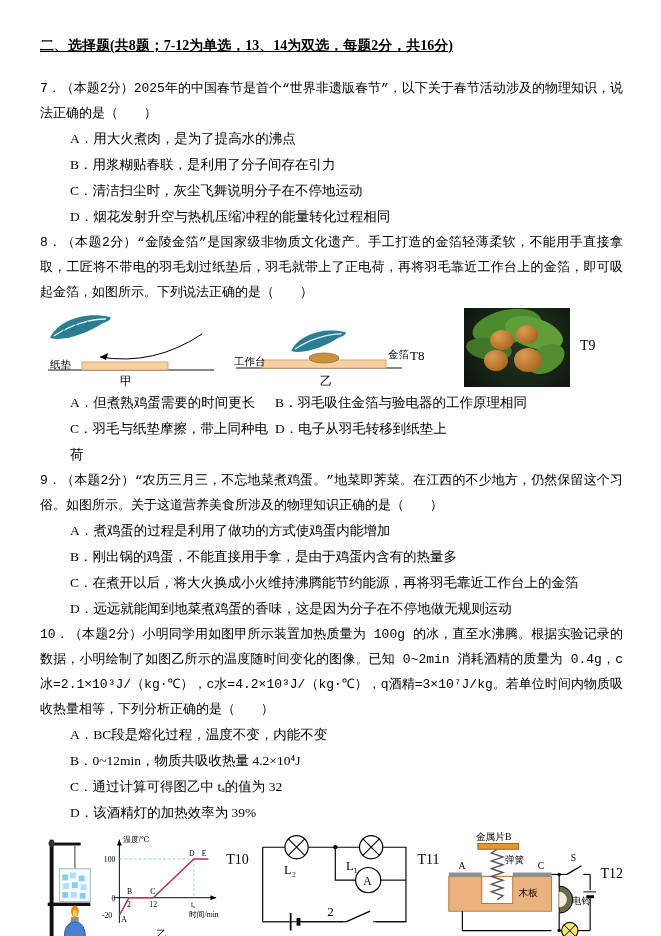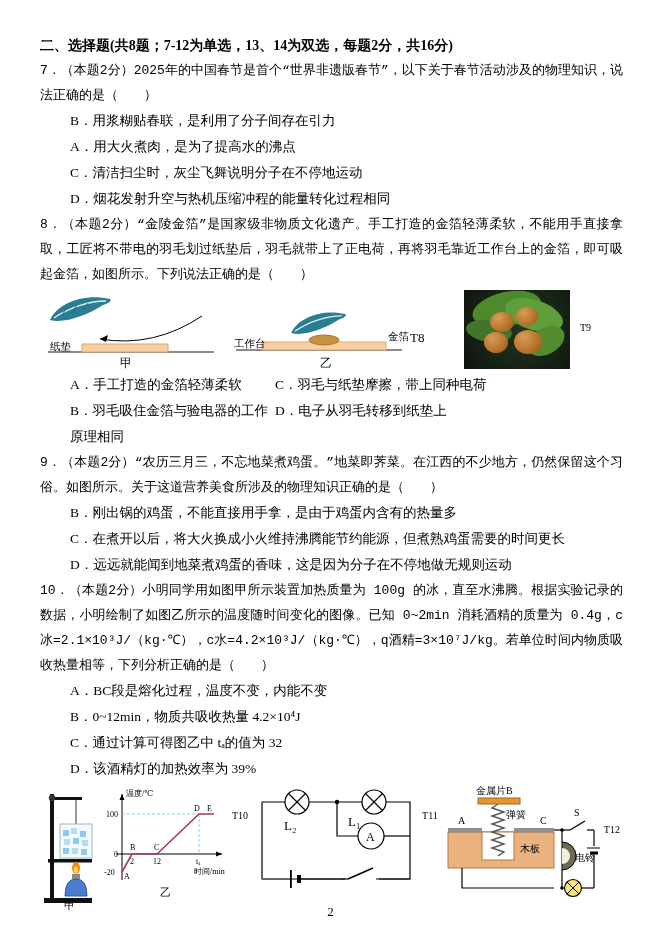--- a/index.html
+++ b/index.html
@@ -6,28 +6,28 @@
   .page{
     position:relative;
     width:661px;height:936px;
     margin:0 auto;
     background:#ffffff;
     font-family:"Liberation Serif","DejaVu Serif",serif;
     color:#000;
     overflow:hidden;
   }
   .content{padding:34px 38px 0 40px;}
-  .sec-header{font-weight:bold;font-size:14px;line-height:24px;margin-bottom:0;}
+  .sec-header{font-weight:bold;font-size:14px;line-height:24px;margin-bottom:18px;text-decoration:underline;}
   .stem{font-size:13px;line-height:25px;text-align:justify;font-family:Liberation Mono, monospace;}
   .opt{font-size:13.5px;line-height:26px;padding-left:30px;}
   .opt-grid{display:grid;grid-template-columns:205px 1fr;padding-left:30px;font-size:13.5px;line-height:26px;}
   .figrow{display:flex;align-items:flex-start;}
   .figrow1{margin:3px 0 2px 2px;gap:10px;align-items:flex-start;}
   .figrow2{margin:2px 0 0 0;gap:4px;}
-  .fig-tag{font-size:10px;line-height:16px;}
+  .fig-tag{font-size:14px;line-height:16px;}
   .tag-mid1{margin-top:30px;}
   .tag-mid2{margin-top:24px;}
   .photo{
     position:relative;width:106px;height:79px;overflow:hidden;
     background:radial-gradient(circle at 55% 45%, #25361f 0%, #141f14 70%, #0c120c 100%);
     flex:0 0 auto;
   }
   .leaf{position:absolute;border-radius:50%;}
   .l1{width:70px;height:34px;left:8px;top:2px;background:#4c8a2e;transform:rotate(-12deg);}
   .l2{width:60px;height:30px;left:40px;top:10px;background:#5f9e38;transform:rotate(18deg);}
@@ -43,22 +43,22 @@
 </style>
 </head>
 <body>
 
 <div class="page">
   <div class="content">
 
     <div class="sec-header">二、选择题(共8题；7-12为单选，13、14为双选，每题2分，共16分)</div>
 
     <div class="stem">7．（本题2分）2025年的中国春节是首个“世界非遗版春节”，以下关于春节活动涉及的物理知识，说法正确的是（　　）</div>
+    <div class="opt">A．用大火煮肉，是为了提高水的沸点</div>
     <div class="opt">B．用浆糊贴春联，是利用了分子间存在引力</div>
-    <div class="opt">A．用大火煮肉，是为了提高水的沸点</div>
     <div class="opt">C．清洁扫尘时，灰尘飞舞说明分子在不停地运动</div>
     <div class="opt">D．烟花发射升空与热机压缩冲程的能量转化过程相同</div>
 
     <div class="stem">8．（本题2分）“金陵金箔”是国家级非物质文化遗产。手工打造的金箔轻薄柔软，不能用手直接拿取，工匠将不带电的羽毛划过纸垫后，羽毛就带上了正电荷，再将羽毛靠近工作台上的金箔，即可吸起金箔，如图所示。下列说法正确的是（　　）</div>
 
     <div class="figrow figrow1">
 
       <svg width="180" height="80" viewBox="0 0 180 80">
         <g>
           <path d="M8,30 C16,12 44,3 68,9 C70,10 68,13 61,15 C46,25 22,34 8,30 Z" fill="#2b7d92"></path>
@@ -96,29 +96,30 @@
         <div class="leaf l4"></div>
         <div class="egg e1"></div>
         <div class="egg e2"></div>
         <div class="egg e3"></div>
         <div class="egg e4"></div>
       </div>
       <span class="fig-tag tag-mid1">T9</span>
     </div>
 
     <div class="opt-grid">
-      <div>A．手工打造的金箔轻薄柔软</div>
+      <div>A．但煮熟鸡蛋需要的时间更长</div>
+      <div>B．羽毛吸住金箔与验电器的工作原理相同</div>
       <div>C．羽毛与纸垫摩擦，带上同种电荷</div>
-      <div>B．羽毛吸住金箔与验电器的工作原理相同</div>
       <div>D．电子从羽毛转移到纸垫上</div>
     </div>
 
     <div class="stem">9．（本题2分）“农历三月三，不忘地菜煮鸡蛋。”地菜即荠菜。在江西的不少地方，仍然保留这个习俗。如图所示。关于这道营养美食所涉及的物理知识正确的是（　　）</div>
+    <div class="opt">A．煮鸡蛋的过程是利用了做功的方式使鸡蛋内能增加</div>
     <div class="opt">B．刚出锅的鸡蛋，不能直接用手拿，是由于鸡蛋内含有的热量多</div>
-    <div class="opt">C．在煮开以后，将大火换成小火维持沸腾能节约能源，但煮熟鸡蛋需要的时间更长</div>
+    <div class="opt">C．在煮开以后，将大火换成小火维持沸腾能节约能源，再将羽毛靠近工作台上的金箔</div>
     <div class="opt">D．远远就能闻到地菜煮鸡蛋的香味，这是因为分子在不停地做无规则运动</div>
 
     <div class="stem">10．（本题2分）小明同学用如图甲所示装置加热质量为 100g 的冰，直至水沸腾。根据实验记录的数据，小明绘制了如图乙所示的温度随时间变化的图像。已知 0~2min 消耗酒精的质量为 0.4g，c冰=2.1×10³J/（kg·℃），c水=4.2×10³J/（kg·℃），q酒精=3×10⁷J/kg。若单位时间内物质吸收热量相等，下列分析正确的是（　　）</div>
     <div class="opt">A．BC段是熔化过程，温度不变，内能不变</div>
     <div class="opt">B．0~12min，物质共吸收热量 4.2×10⁴J</div>
     <div class="opt">C．通过计算可得图乙中 tₐ的值为 32</div>
     <div class="opt">D．该酒精灯的加热效率为 39%</div>
 
     <div class="figrow figrow2">
 

